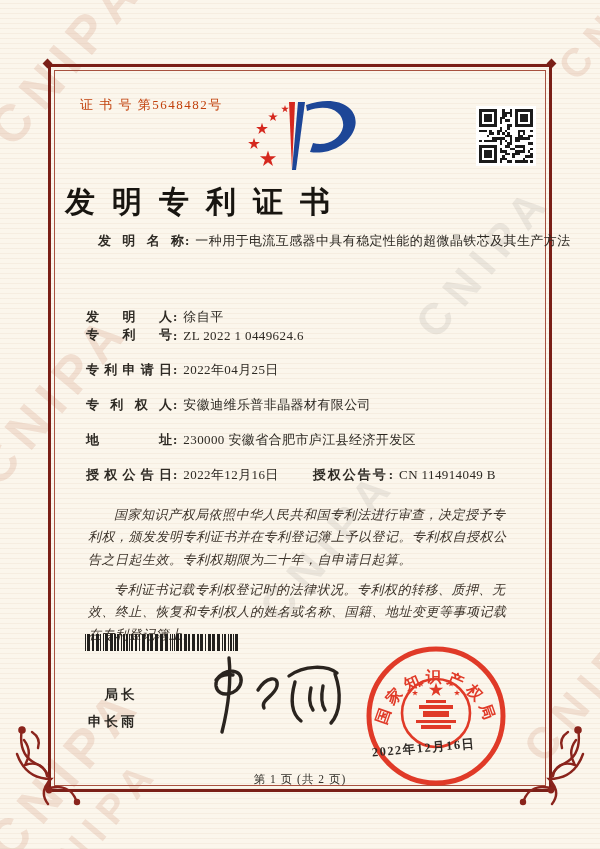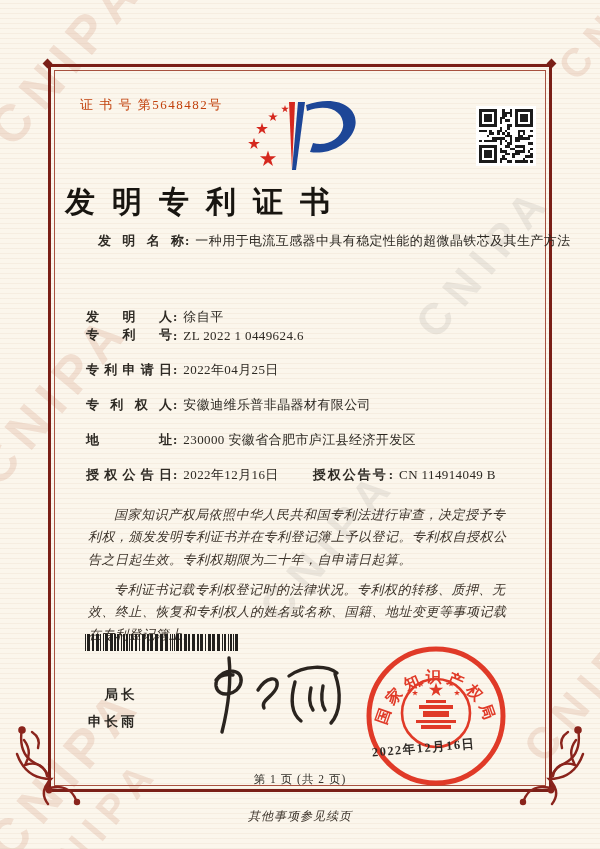--- a/index.html
+++ b/index.html
@@ -495,15 +495,14 @@
       <rect x="66" y="60" width="20" height="3"></rect>
       <rect x="59" y="65" width="34" height="4"></rect>
       <rect x="63" y="71" width="26" height="6"></rect>
       <rect x="56" y="80" width="40" height="3"></rect>
       <rect x="61" y="85" width="30" height="4"></rect>
     </g>
     <text x="64" y="112" text-anchor="middle" transform="rotate(-5 64 112)" font-size="12.5" font-weight="bold" fill="#211d19" letter-spacing="1.5" font-family="Liberation Serif, DejaVu Serif, serif">2022年12月16日</text>
   </svg>
 
   <div class="page-info">第 1 页 (共 2 页)</div>
-  <div class="cont-note">其他事项参见续页</div>
 
 </div>
 
 </body></html>

